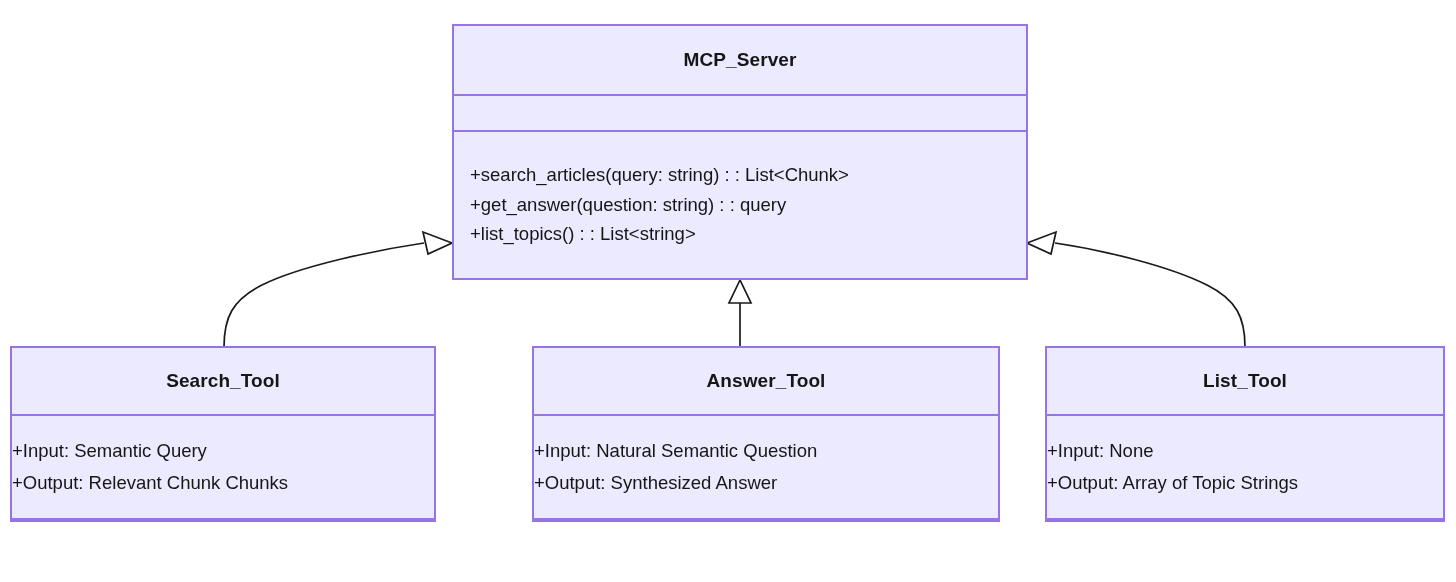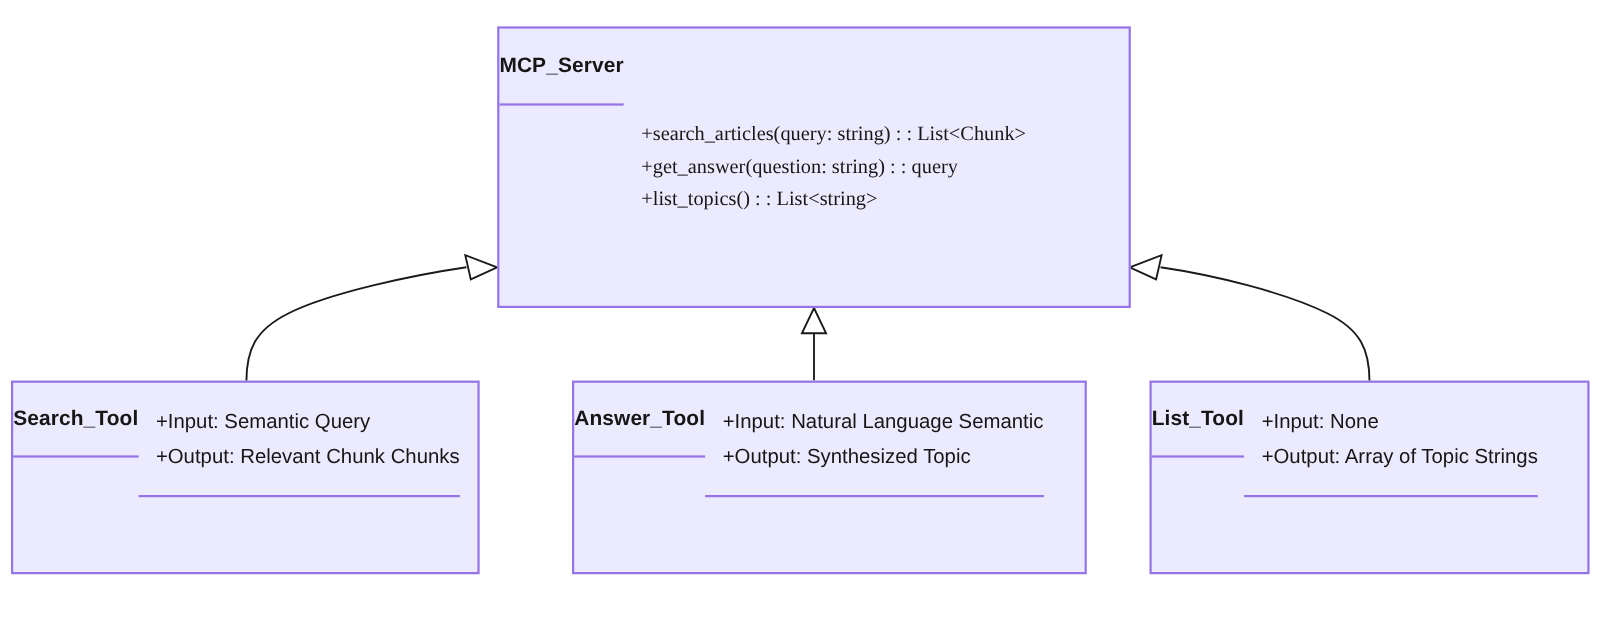--- a/index.html
+++ b/index.html
@@ -33,21 +33,21 @@
     z-index: 1;
   }
 
   .uml-class {
     position: absolute;
     z-index: 2;
     box-sizing: border-box;
     background: #ECEAFE;
     border: 2px solid #9673E6;
     display: flex;
-    flex-direction: row;
+    flex-direction: column;
   }
 
   .class-title-row {
     box-sizing: border-box;
     display: flex;
     align-items: center;
     justify-content: center;
     border-bottom: 2px solid #9673E6;
   }
   .class-title {
@@ -84,40 +84,38 @@
     width: 576px;
     height: 256px;
   }
   #mcp-server-class .class-title-row { height: 70px; }
   #mcp-server-class .empty-attr-section { height: 36px; }
   #mcp-server-class .methods-section {
     flex: 1 1 auto;
     padding-left: 16px;
     gap: 11px;
     padding-top: 0;
-    font-family: Liberation Serif, serif;
   }
 
   
   .tool-class {
     top: 346px;
     height: 176px;
   }
   .tool-class .class-title-row { height: 68px; }
   .tool-class .io-section {
     height: 104px;
-    padding-left: 16px;
     gap: 13px;
   }
   .tool-class .empty-ops-section {
     flex: 1 1 auto;
   }
 
   #search-tool-class { left: 10px;   width: 426px; }
-  #answer-tool-class { left: 520px;  width: 468px; }
+  #answer-tool-class { left: 532px;  width: 468px; }
   #list-tool-class   { left: 1045px; width: 400px; }
 
   .conn-path {
     fill: none;
     stroke: #1a1a1a;
     stroke-width: 1.7;
   }
   .conn-arrowhead {
     fill: #ffffff;
     stroke: #1a1a1a;
@@ -169,22 +167,22 @@
       <span class="member-line">+Output: Relevant Chunk Chunks</span>
     </div>
     <div class="class-section empty-ops-section last"></div>
   </div>
 
   <div class="uml-class tool-class" id="answer-tool-class">
     <div class="class-title-row">
       <span class="class-title">Answer_Tool</span>
     </div>
     <div class="class-section io-section">
-      <span class="member-line">+Input: Natural Language Semantic</span>
-      <span class="member-line">+Output: Synthesized Topic</span>
+      <span class="member-line">+Input: Natural Semantic Question</span>
+      <span class="member-line">+Output: Synthesized Answer</span>
     </div>
     <div class="class-section empty-ops-section last"></div>
   </div>
 
   <div class="uml-class tool-class" id="list-tool-class">
     <div class="class-title-row">
       <span class="class-title">List_Tool</span>
     </div>
     <div class="class-section io-section">
       <span class="member-line">+Input: None</span>

